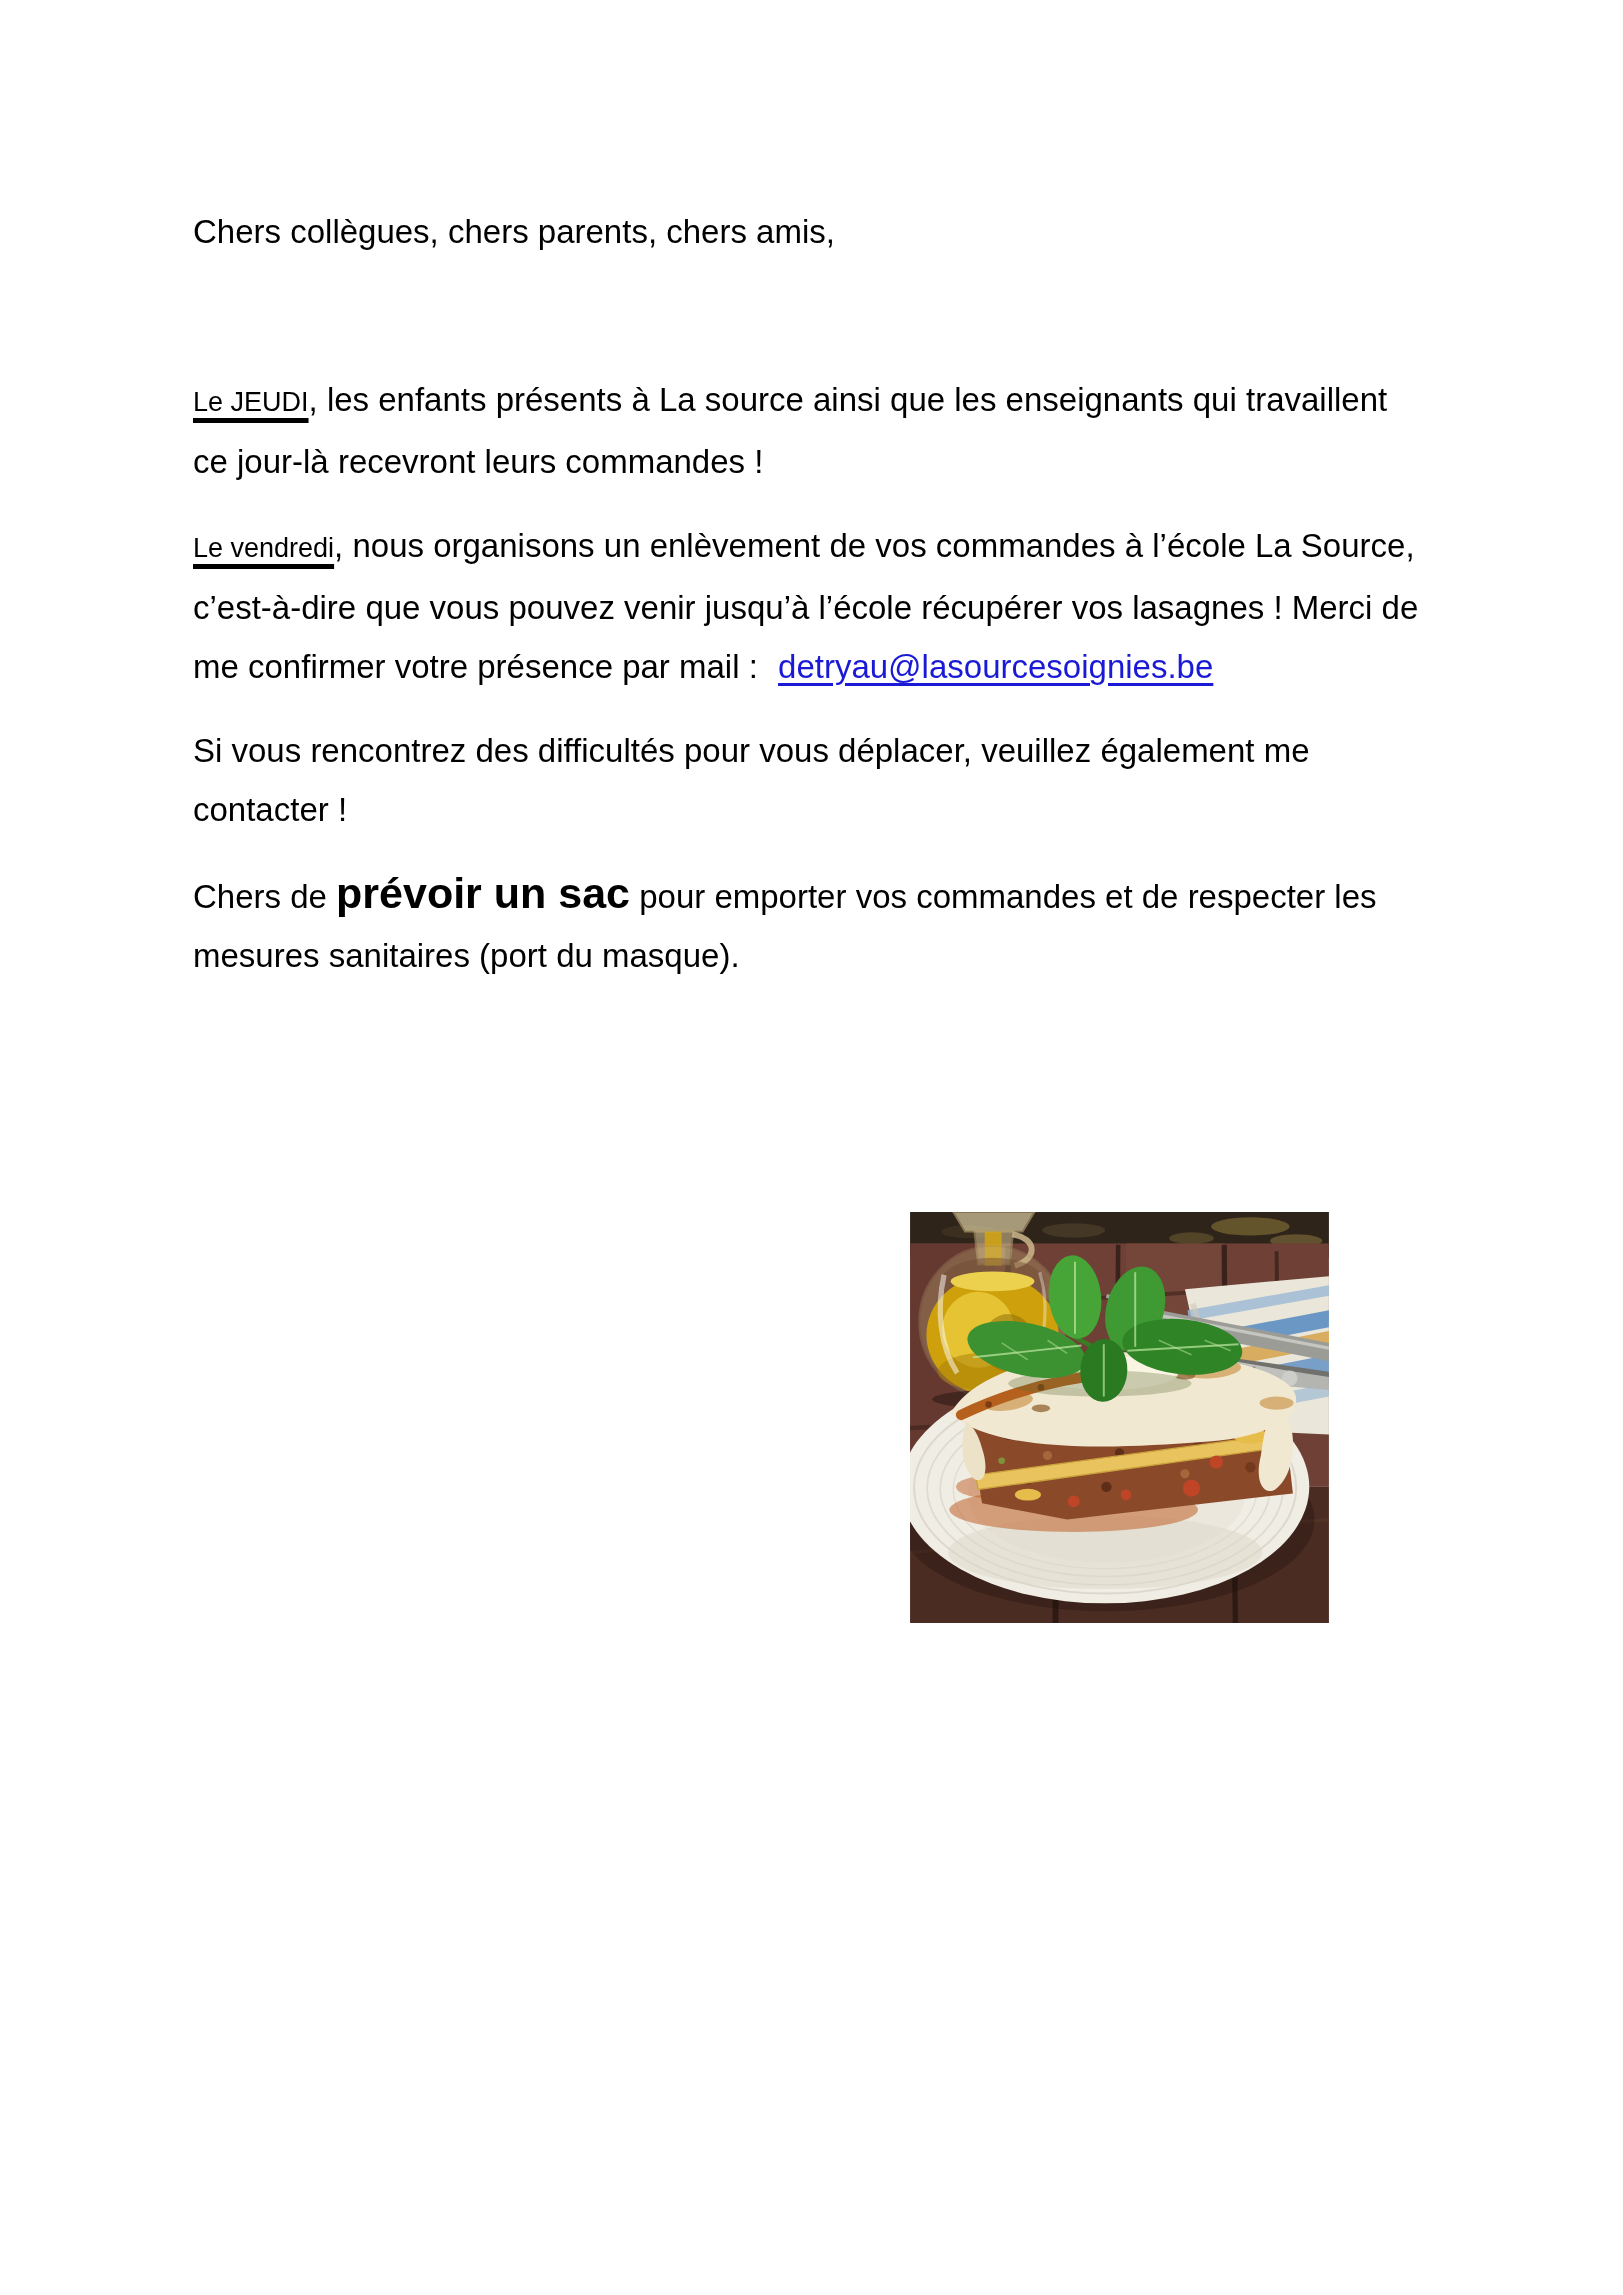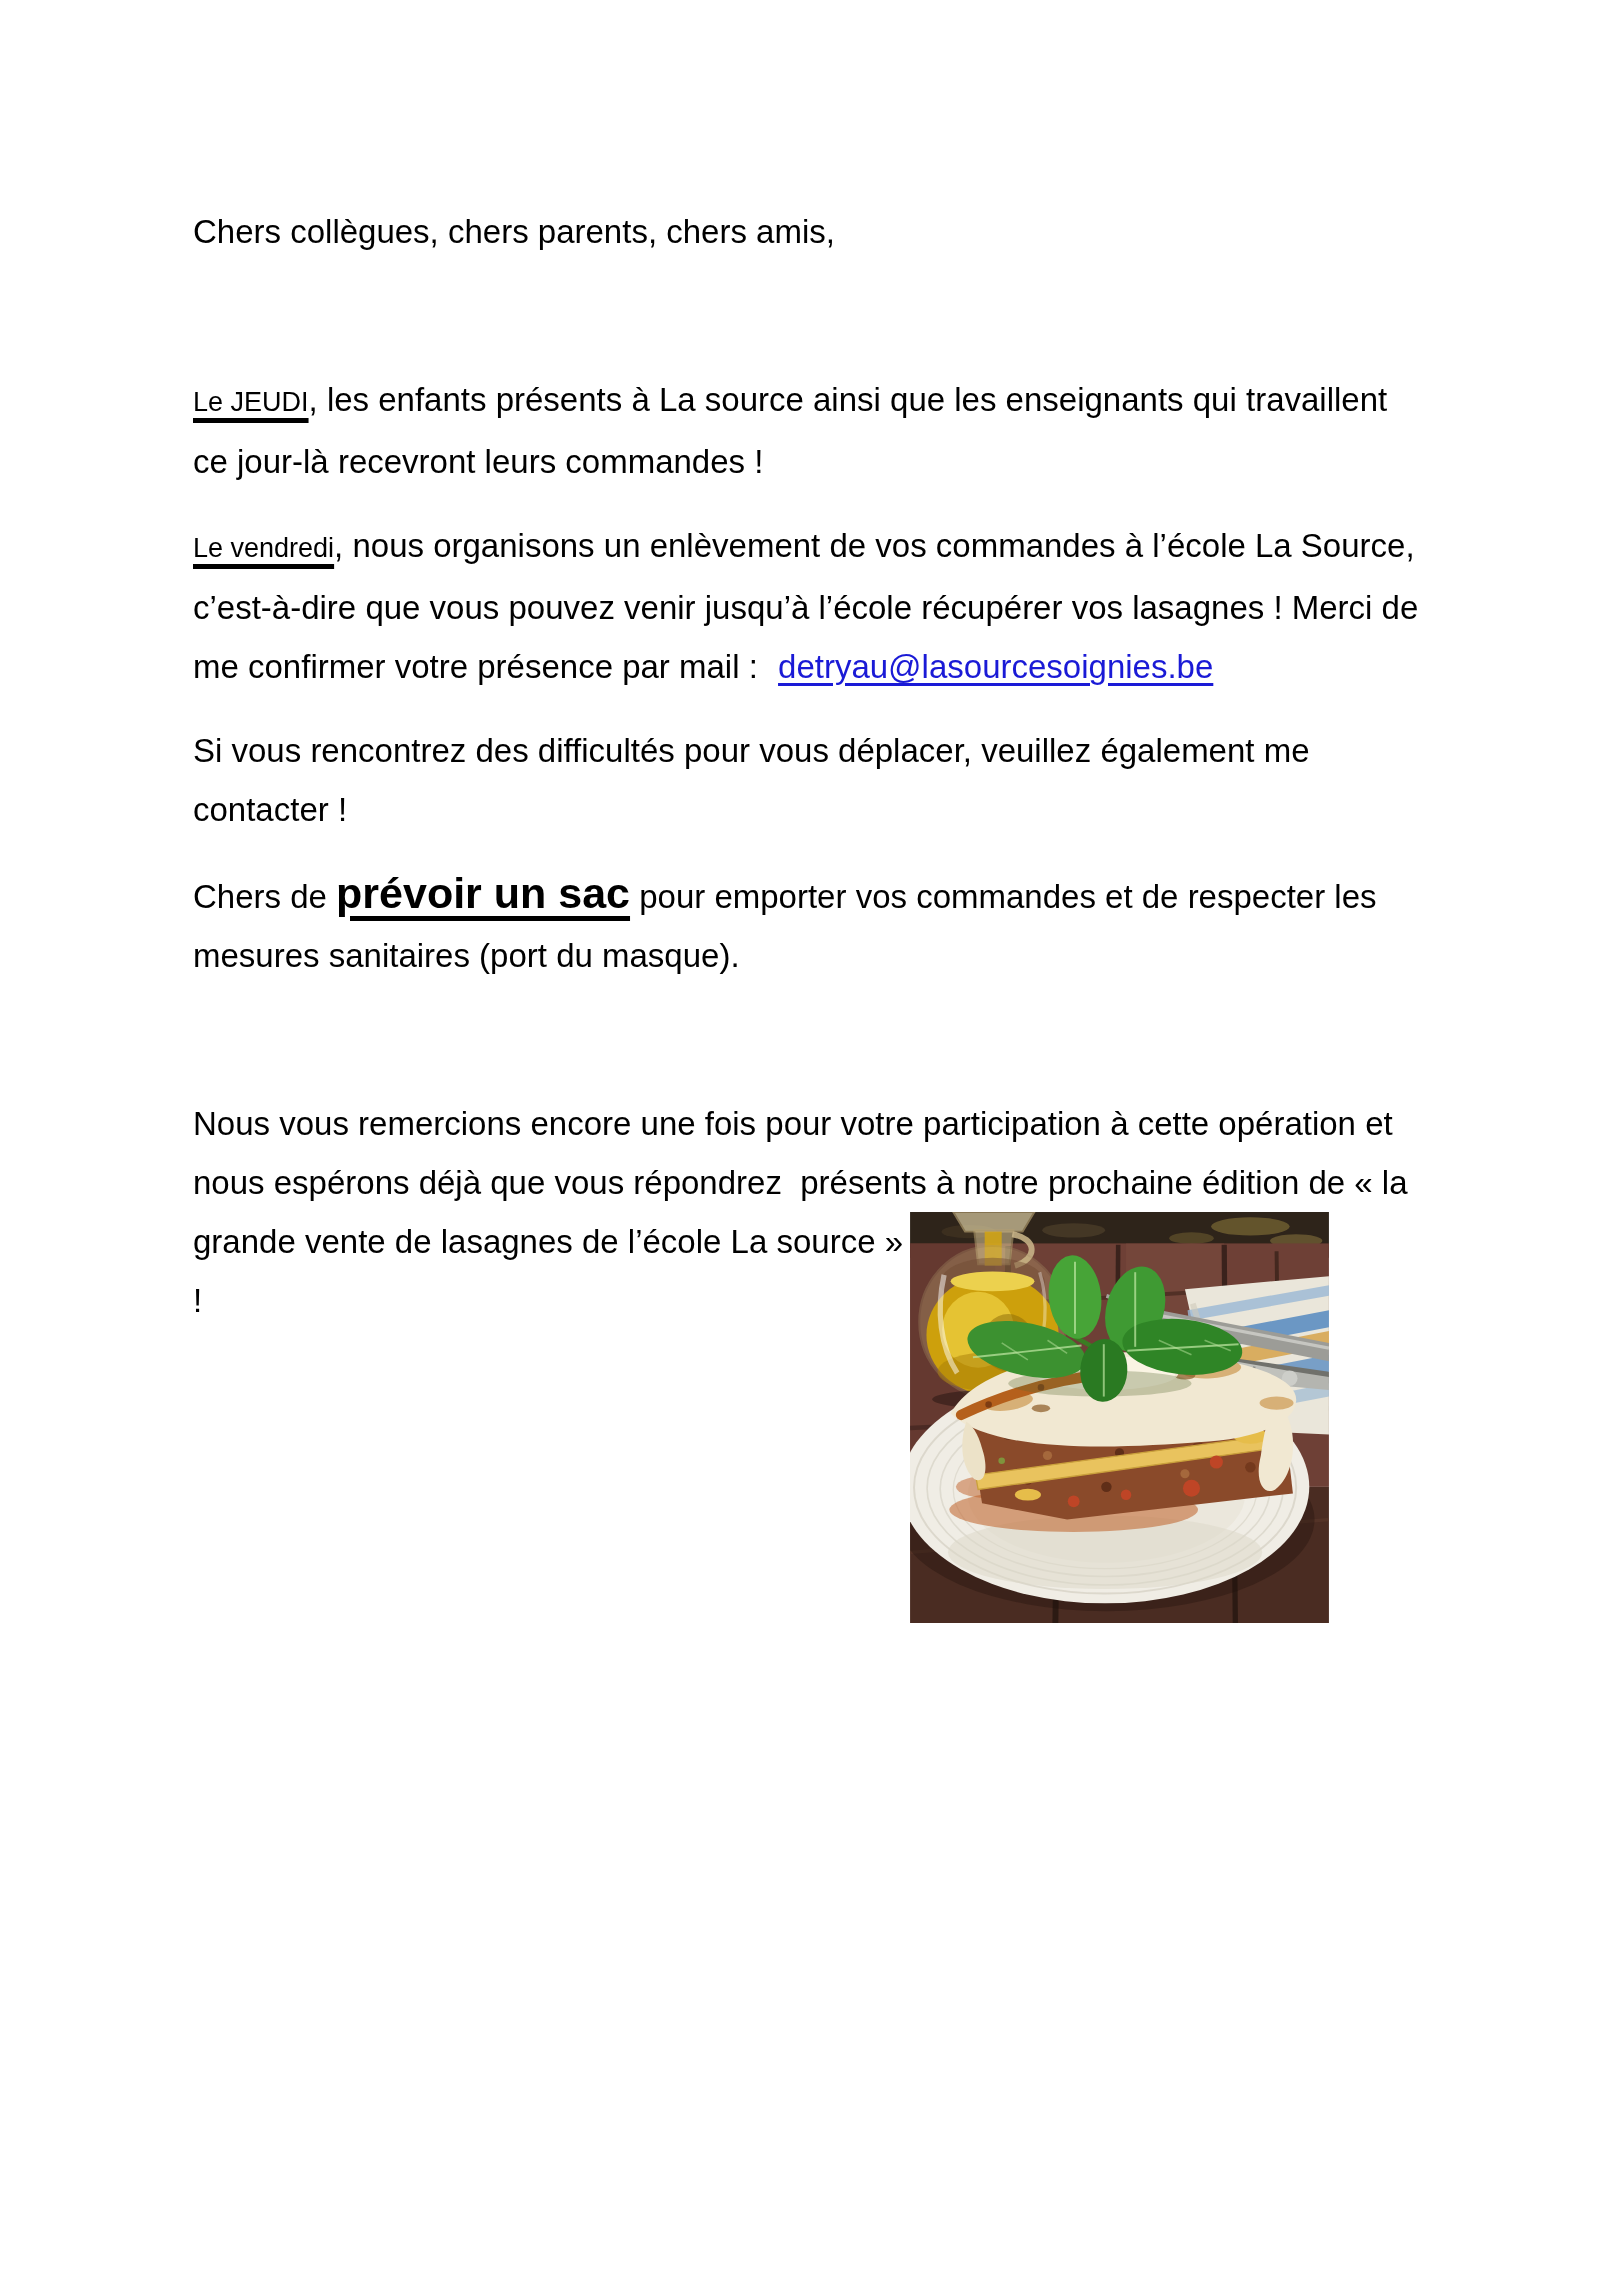--- a/index.html
+++ b/index.html
@@ -29,21 +29,20 @@
   .day-label{
     font-weight:400;
     font-size:27px;
     text-decoration:underline;
     text-decoration-thickness:4.6px;
     text-underline-offset:6.5px;
   }
   .sac-label{
     font-weight:700;
     font-size:43px;
-    text-decoration:underline;
     text-decoration-thickness:5.2px;
     text-underline-offset:7.9px;
     text-align:center;
   }
   .email-link{
     color:var(--link);
     text-decoration:underline;
     text-decoration-thickness:3.3px;
     text-underline-offset:5.2px;
     cursor:pointer;
@@ -215,19 +214,19 @@
       <ellipse cx="296" cy="242" rx="36" ry="48" fill="#2a7a22" transform="rotate(3 296 242)"></ellipse>
       <path d="M96,222 L262,204" stroke="#b9e39e" stroke-width="3" opacity="0.75" fill="none"></path>
       <path d="M252,76 L252,186" stroke="#b9e39e" stroke-width="3" opacity="0.75" fill="none"></path>
       <path d="M344,92 L344,206" stroke="#b9e39e" stroke-width="3" opacity="0.75" fill="none"></path>
       <path d="M332,212 L502,202" stroke="#b9e39e" stroke-width="3" opacity="0.75" fill="none"></path>
       <path d="M296,202 L296,282" stroke="#b9e39e" stroke-width="3" opacity="0.7" fill="none"></path>
       <path d="M140,200 L180,226 M210,196 L240,216" stroke="#b9e39e" stroke-width="2.5" opacity="0.5" fill="none"></path>
       <path d="M380,196 L430,218 M450,196 L490,212" stroke="#b9e39e" stroke-width="2.5" opacity="0.5" fill="none"></path>
     </g>
   </svg>
-      </span><span>Nous vous remercions encore une fois pour votre participation à cette opération et nous espérons déjà que vous répondrez  présents à notre prochaine édition de « la grande vente de lasagnes de l’école La source » !</span></p>
+      </span></p>
 
   <div class="blank-line"></div>
 
 
 </div>
 
 
 </body></html>

